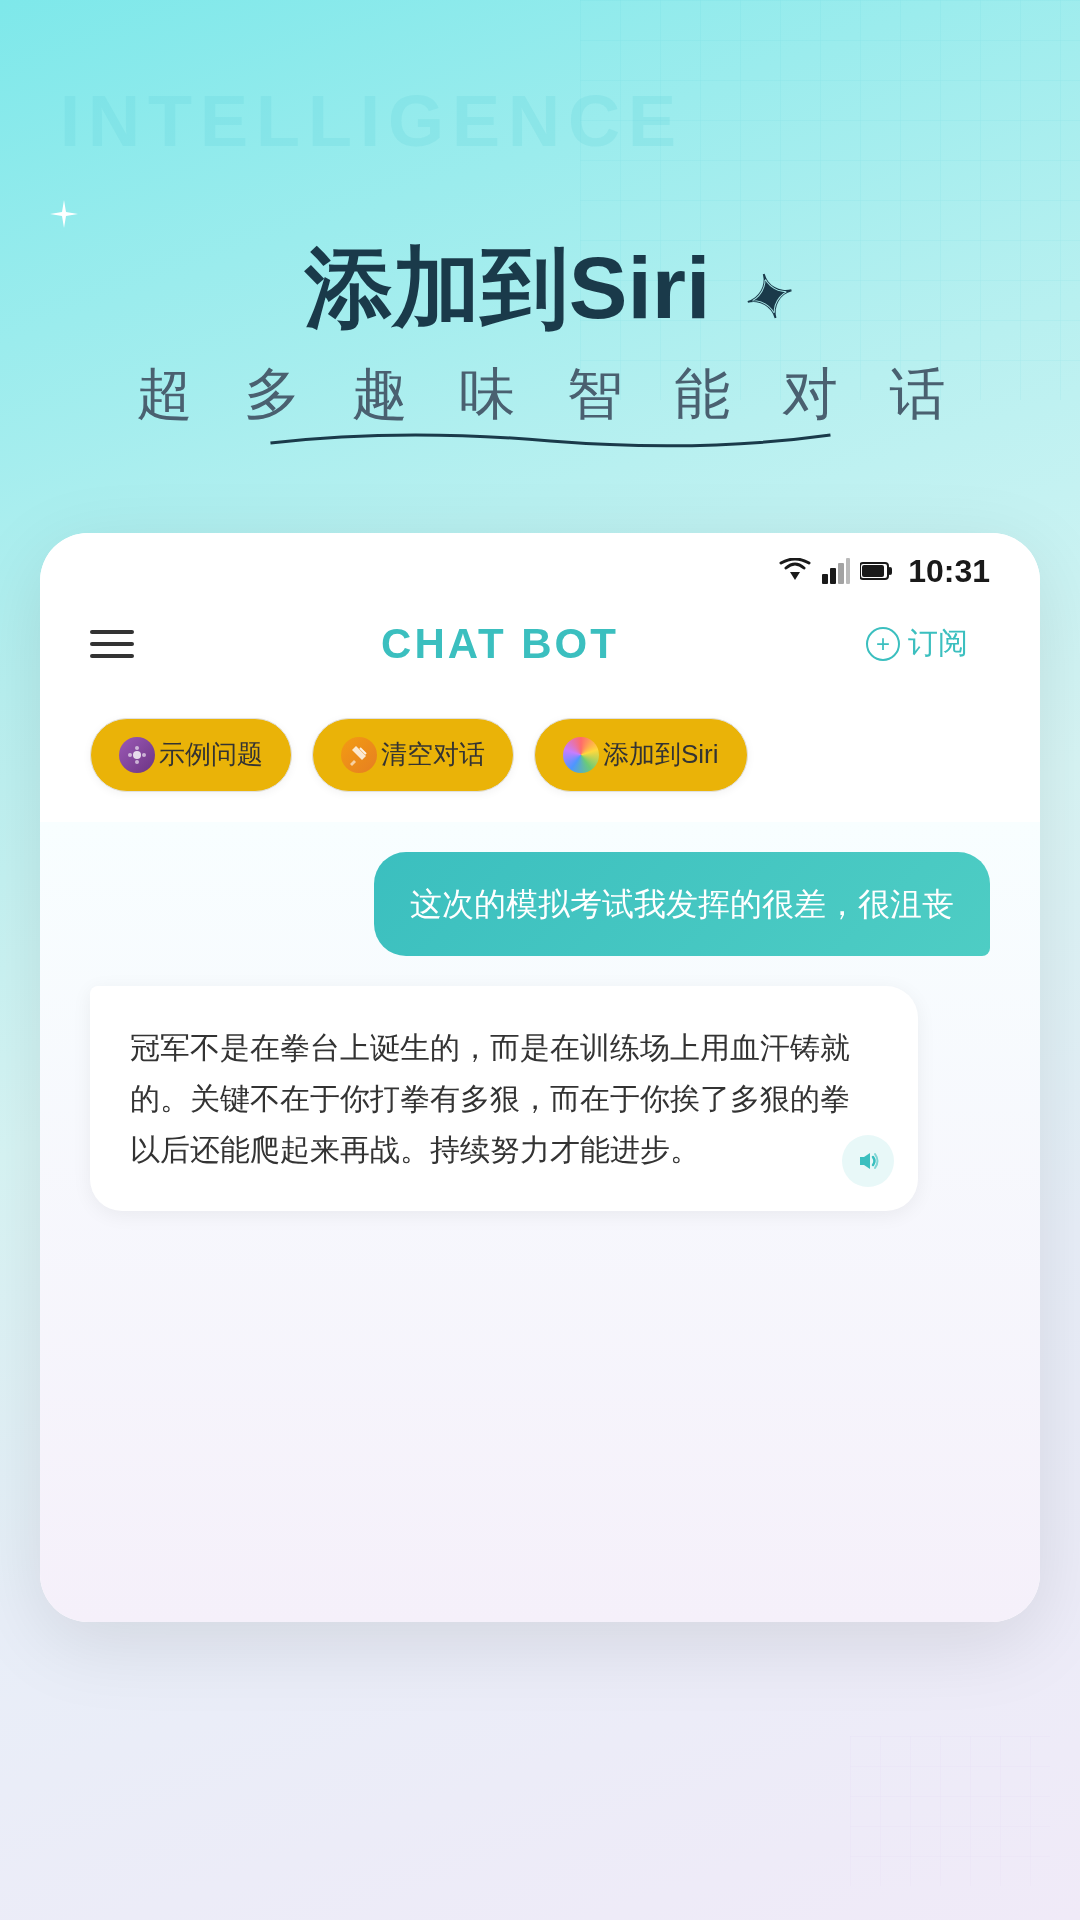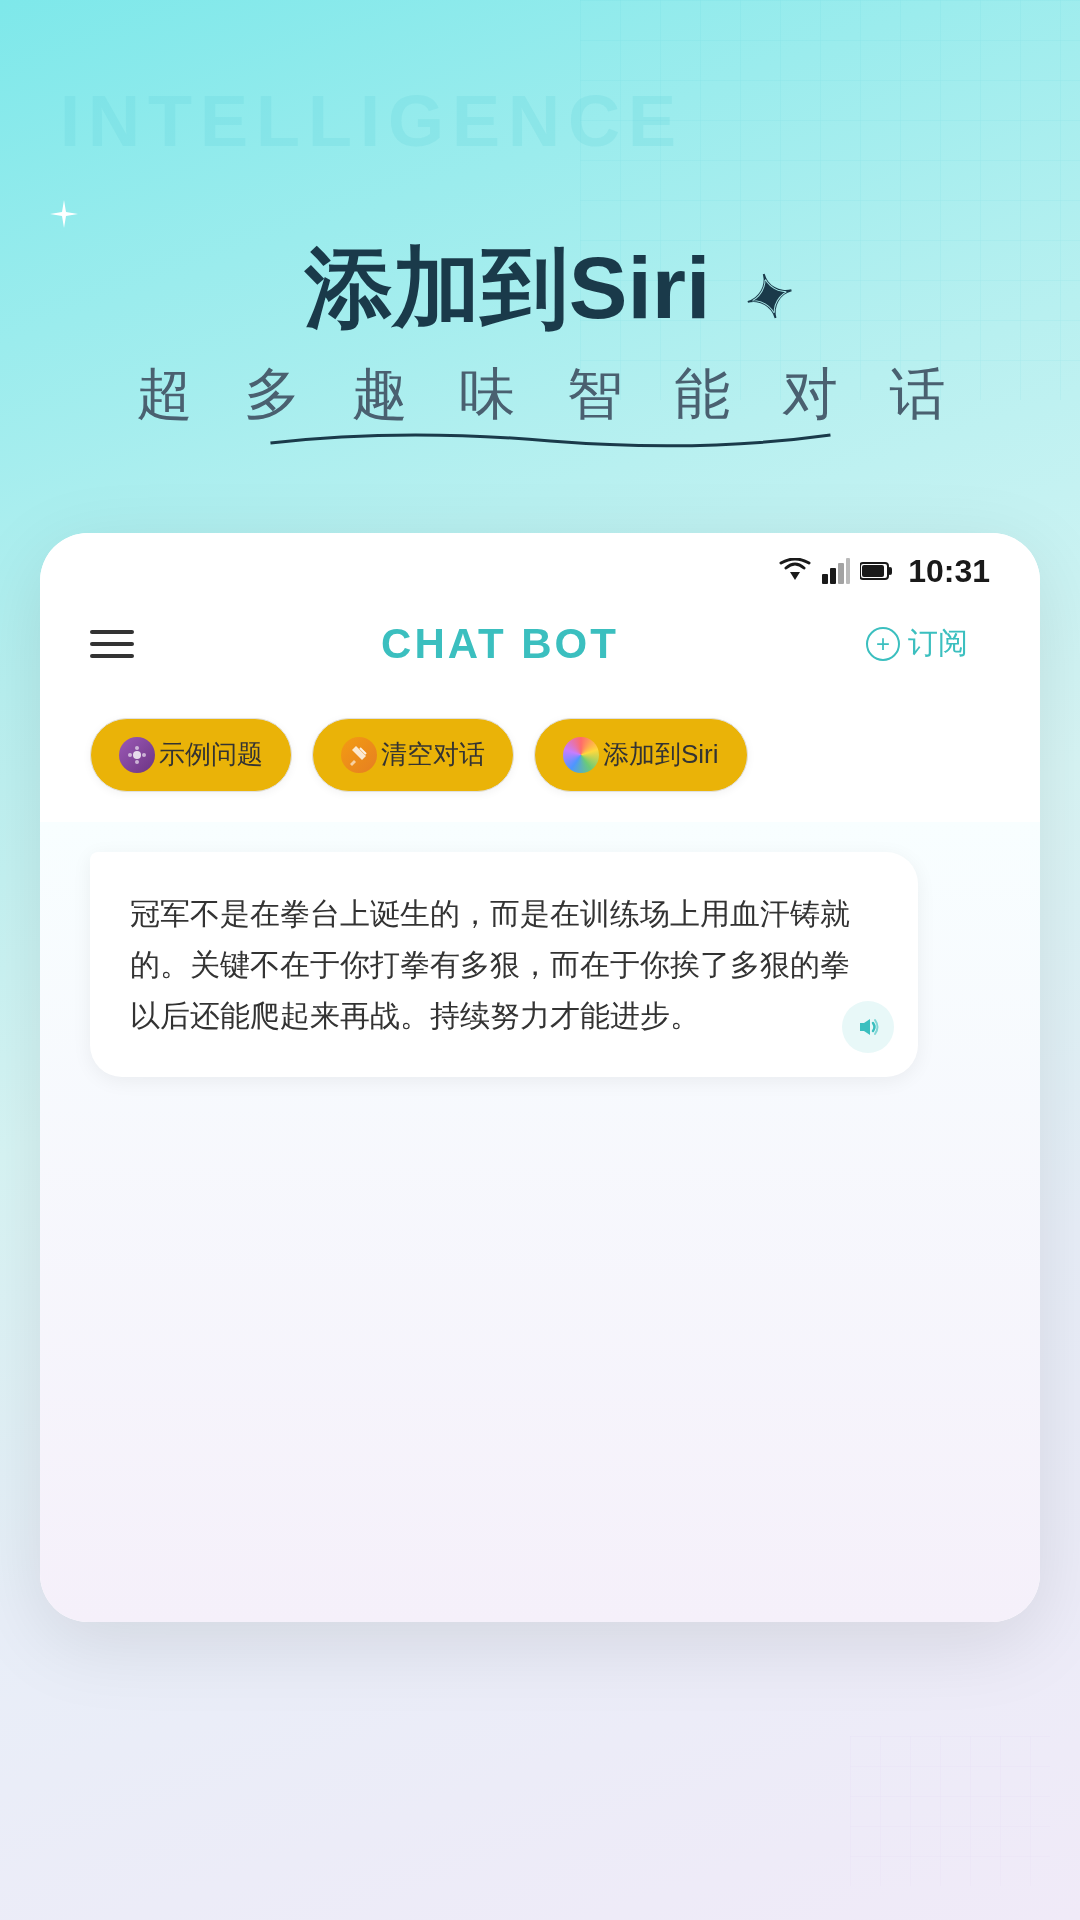--- a/index.html
+++ b/index.html
@@ -387,20 +387,23 @@
     </button>
     <button class="action-btn">
       <div class="action-icon action-icon-siri">
       </div>
       <span>添加到Siri</span>
     </button>
   </div>
 
   <div class="chat-area">
 
+    <div class="user-message">
+      <div class="user-bubble">这次的模拟考试我发挥的很差，很沮丧</div>
+    </div>
 
     <div class="bot-message">
       <div class="bot-bubble">
         <span>冠军不是在拳台上诞生的，而是在训练场上用血汗铸就的。关键不在于你打拳有多狠，而在于你挨了多狠的拳以后还能爬起来再战。持续努力才能进步。</span>
         <div class="audio-icon">
           <svg width="28" height="28" viewBox="0 0 28 28">
             <path d="M6 10 L6 18 L10 18 L16 22 L16 6 L10 10 Z" fill="#3bbfbf"></path>
             <path d="M19 10 Q22 14 19 18" stroke="#3bbfbf" stroke-width="2.5" fill="none" stroke-linecap="round"></path>
             <path d="M21 7 Q26 14 21 21" stroke="#3bbfbf" stroke-width="2" fill="none" stroke-linecap="round" opacity="0.6"></path>
           </svg>

